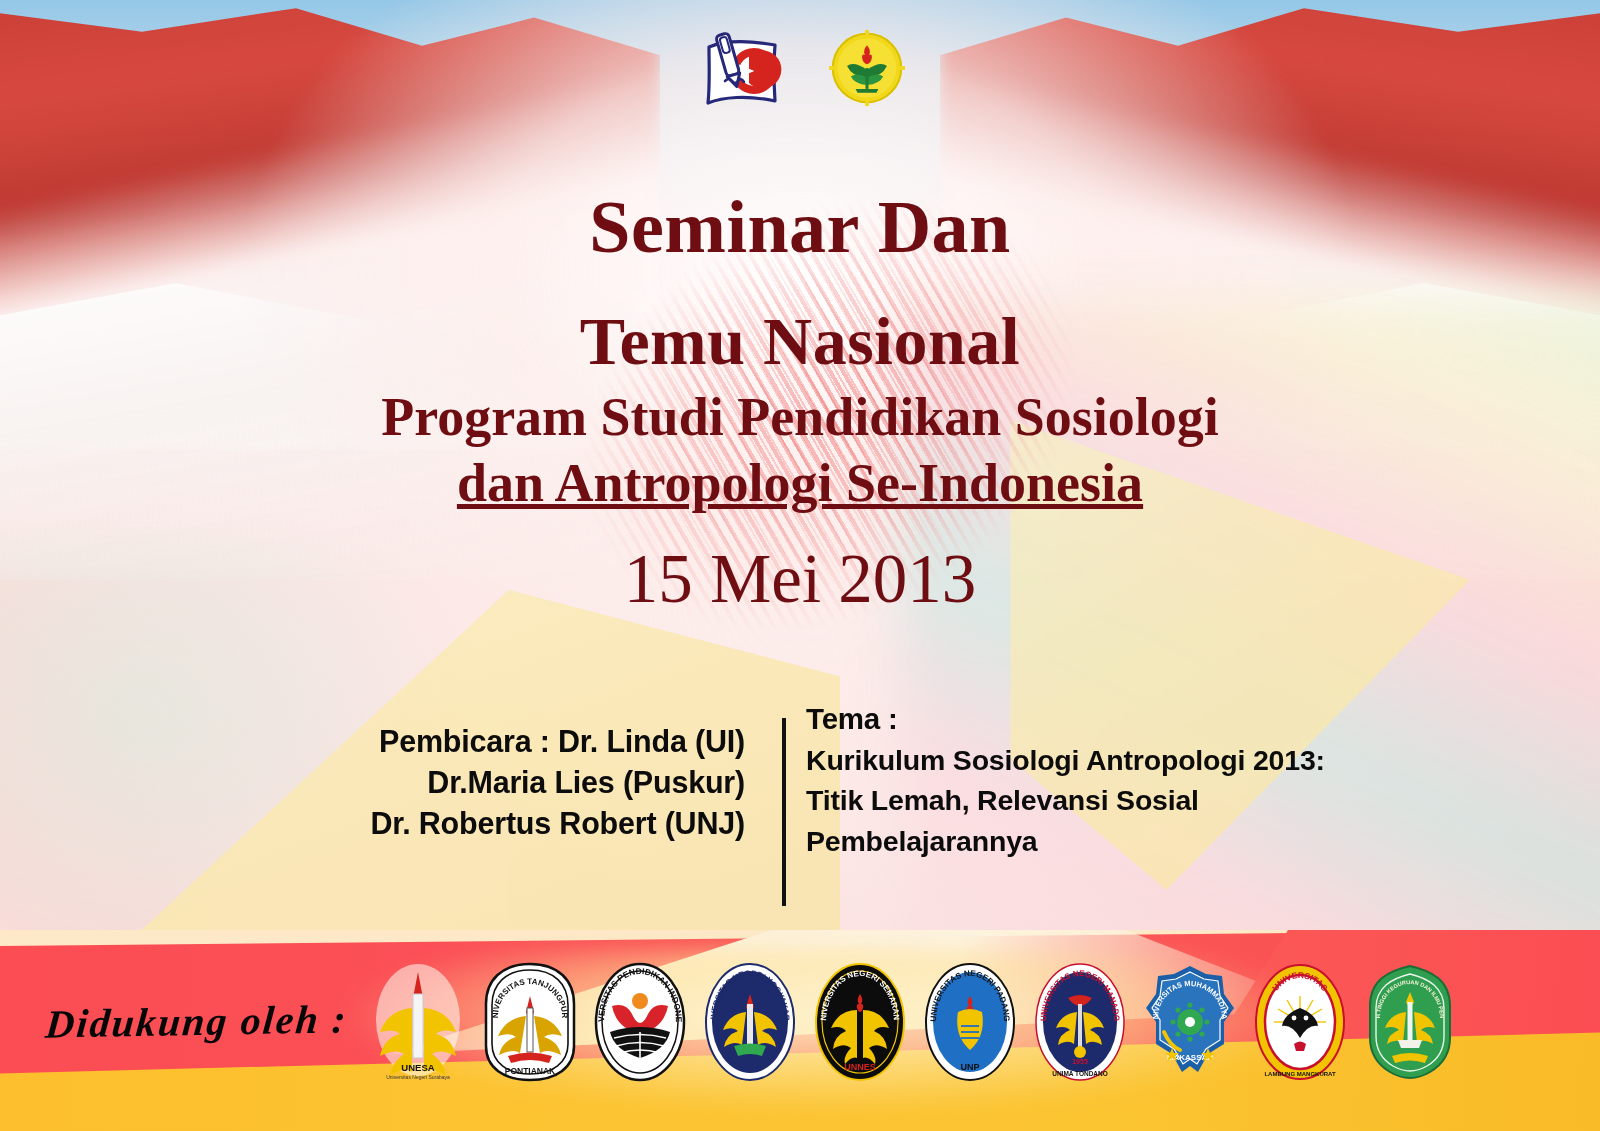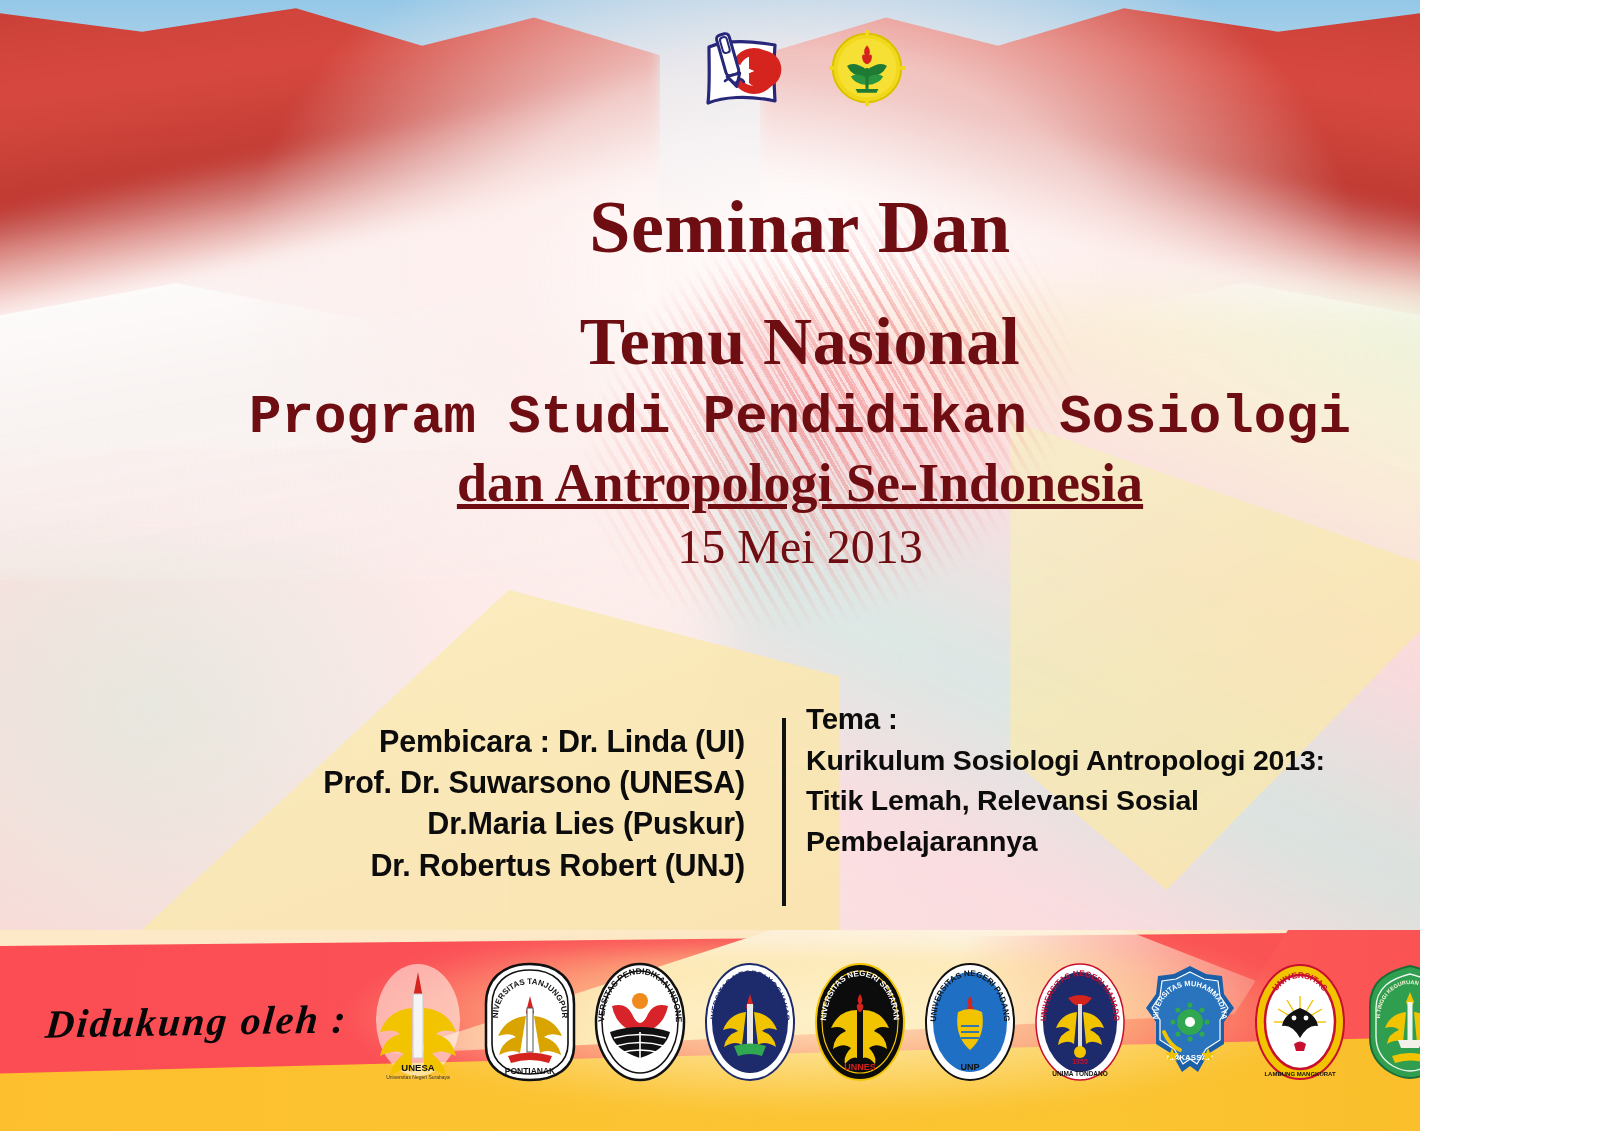--- a/index.html
+++ b/index.html
@@ -1,20 +1,20 @@
 <!DOCTYPE html>
 <html><head>
 <meta charset="utf-8">
 <style>
   html,body{margin:0;padding:0;background:#ffffff;}
   body{font-family:"Liberation Sans",sans-serif;}
 
   .poster{
     position:relative;
-    width:1420px;height:1131px;
+    width:1600px;height:1131px;
     overflow:hidden;
     background:#fdeceb;
   }
 
   
   .bg-base{
     position:absolute;inset:0;
     background:
       radial-gradient(ellipse 900px 620px at 50% 46%, #fdf0ee 0%, #fce7e6 55%, #f9dcd9 100%);
   }
@@ -131,23 +131,23 @@
 
   
   .title-wrap{
     position:absolute;left:0;top:184px;width:1600px;
     text-align:center;z-index:8;
     font-family:"Liberation Serif",serif;
     color:#6e0d12;
   }
   .t1{font-size:74px;font-weight:700;line-height:1.18;letter-spacing:.5px;}
   .t2{font-size:68px;font-weight:700;line-height:1.12;margin-top:32px;letter-spacing:.5px;}
-  .t3{font-size:54px;font-weight:700;line-height:1.22;margin-top:6px;font-family:Liberation Mono, monospace;}
+  .t3{font-size:54px;font-weight:700;line-height:1.22;margin-top:6px;}
   .t4{font-size:54px;font-weight:700;line-height:1.22;text-decoration:underline;}
-  .t5{font-size:48px;font-weight:400;line-height:1.24;margin-top:0;}
+  .t5{font-size:69px;font-weight:400;line-height:1.24;margin-top:20px;}
 
   
   .info{
     position:absolute;left:0;top:698px;width:1600px;height:220px;z-index:9;
   }
   .speakers{
     position:absolute;left:200px;top:0;width:545px;
     text-align:right;
     color:#0c0c0c;
     font-size:30.5px;font-weight:700;line-height:1.35;
@@ -289,21 +289,20 @@
     <div class="t2">Temu Nasional</div>
     <div class="t3">Program Studi Pendidikan Sosiologi</div>
     <div class="t4">dan Antropologi Se-Indonesia</div>
     <div class="t5">15 Mei 2013</div>
   </div>
 
   <div class="info">
 
     <div class="speakers">
       <div>Pembicara : Dr. Linda (UI)</div>
-      <div>Prof. Dr. Suwarsono (UNESA)</div>
       <div>Dr.Maria Lies (Puskur)</div>
       <div>Dr. Robertus Robert (UNJ)</div>
     </div>
 
     <div class="divider"></div>
 
     <div class="theme">
       <div class="theme-head">Tema :</div>
       <div class="theme-line">Kurikulum Sosiologi Antropologi 2013:</div>
       <div class="theme-line">Titik Lemah, Relevansi Sosial</div>

